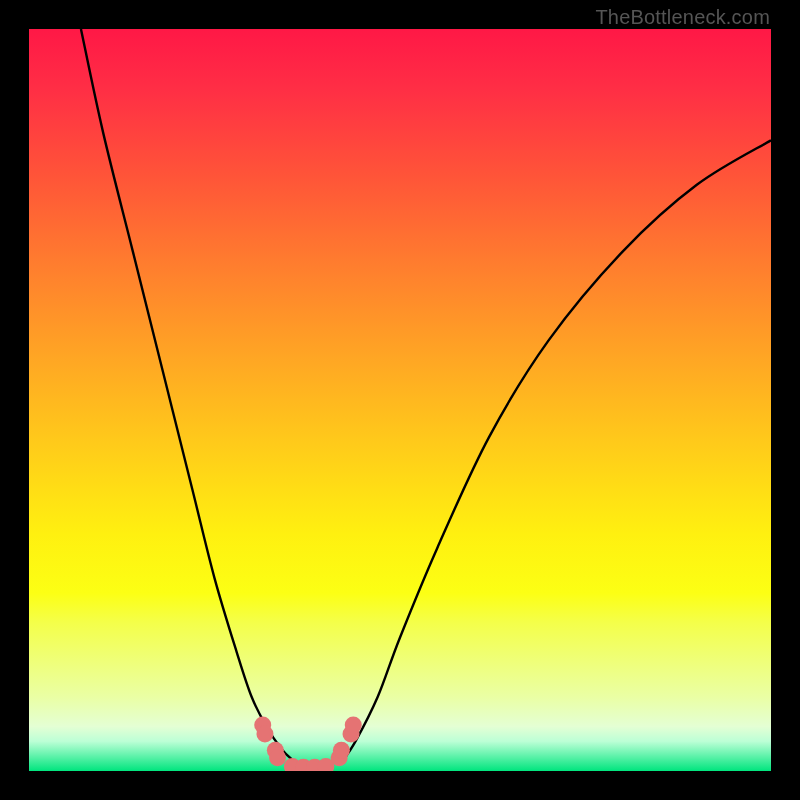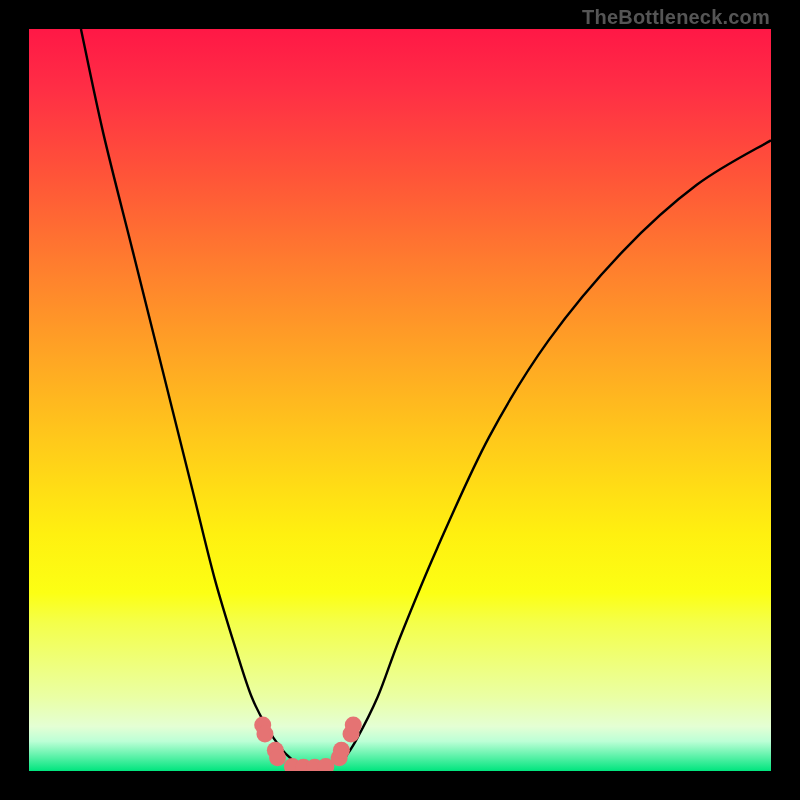--- a/index.html
+++ b/index.html
@@ -32,21 +32,21 @@
       #bcffd6 96%,
       #00e57e 100%
     );
   }
   .watermark {
     position: absolute;
     top: 6px;
     right: 30px;
     color: #555;
     font-size: 20px;
-    font-weight: 700;
+    font-weight: 400;
     letter-spacing: 0.2px;
   }
   svg.curves {
     position: absolute;
     left: 29px;
     top: 29px;
     width: 742px;
     height: 742px;
   }
 </style>

